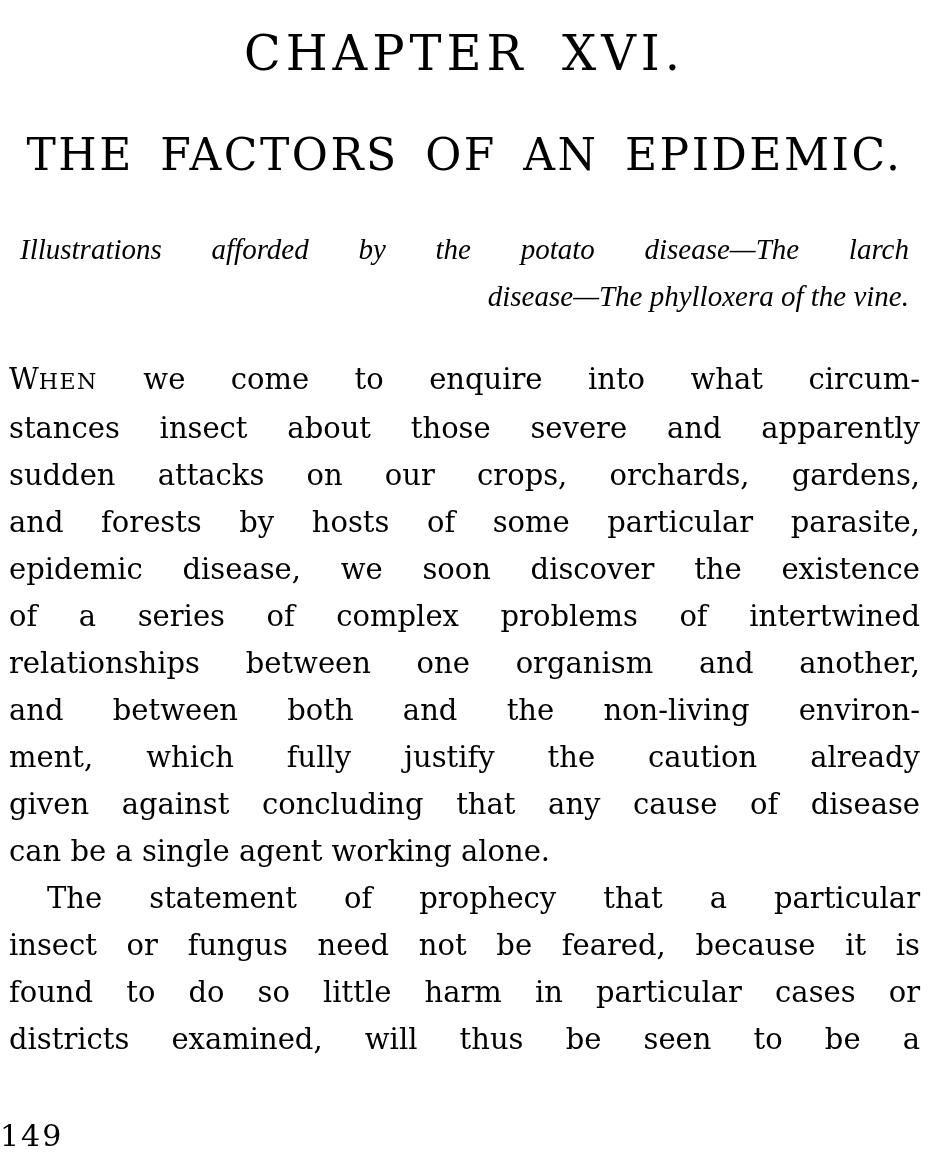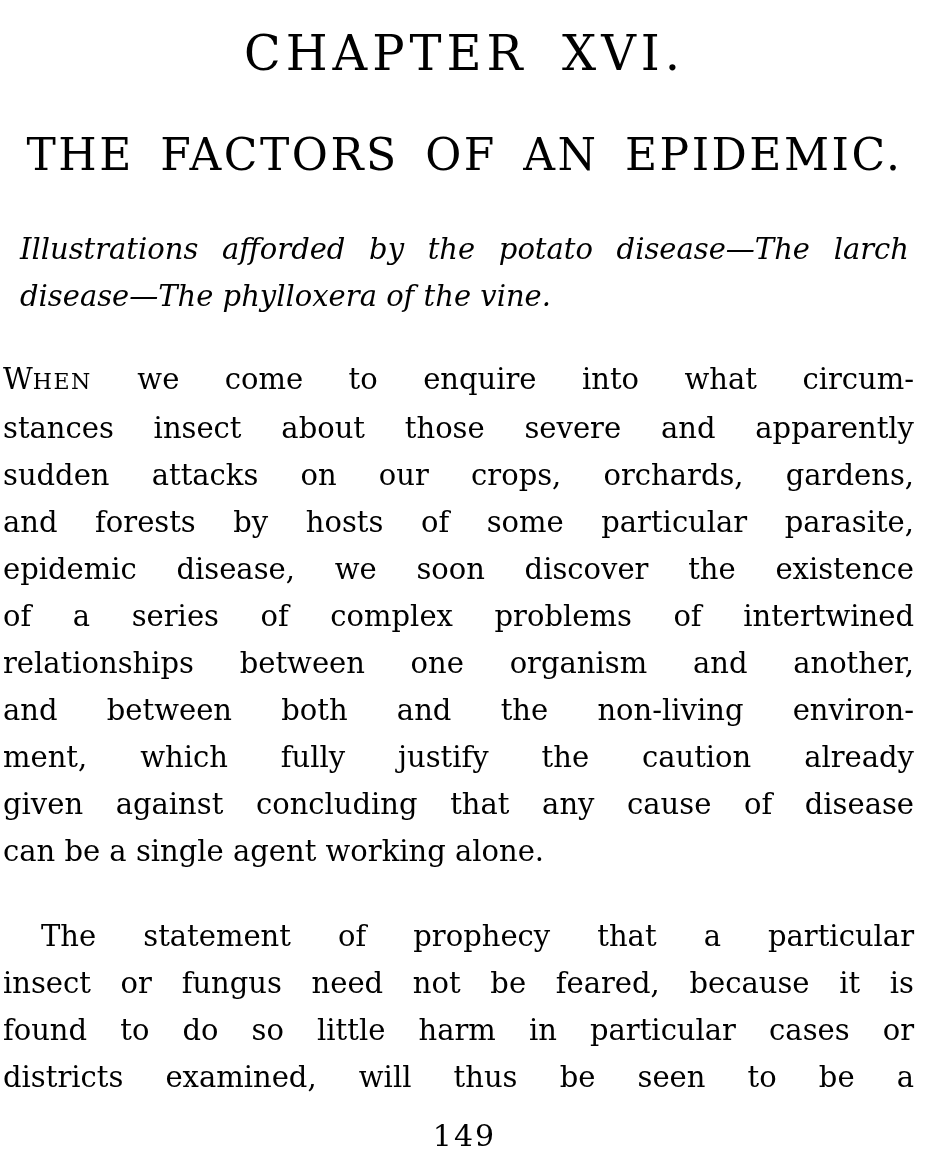--- a/index.html
+++ b/index.html
@@ -46,59 +46,59 @@
     white-space: nowrap;
   }
   .epigraph {
     position: absolute;
     top: 226px;
     left: 20px;
     width: 889px;
     font-style: italic;
     font-size: 29px;
     line-height: 47px;
+    font-family: Liberation Serif, serif;
   }
   .epigraph-line-1 {
     text-align: justify;
     text-align-last: justify;
   }
   .epigraph-line-2 {
-    text-align: left;
+    text-align: right;
   }
   .body-text {
     position: absolute;
     top: 356px;
-    left: 3px;
+    left: 9px;
     width: 911px;
     font-size: 29px;
     line-height: 47px;
   }
   .text-line {
     text-align: justify;
     text-align-last: justify;
     white-space: normal;
   }
   .text-line.flush-left {
     text-align: left;
     text-align-last: left;
   }
   .text-line.indented {
     text-indent: 38px;
-    margin-top: 38px;
   }
   .lead-smallcaps {
     font-size: 0.76em;
     letter-spacing: 1.5px;
   }
   .page-number {
     position: absolute;
     top: 1116px;
     left: 0;
     width: 100%;
-    text-align: center;
+    text-align: left;
     font-size: 30px;
     letter-spacing: 2px;
     line-height: 40px;
   }
 </style>
 </head>
 <body>
 
 <div class="book-page">
 

